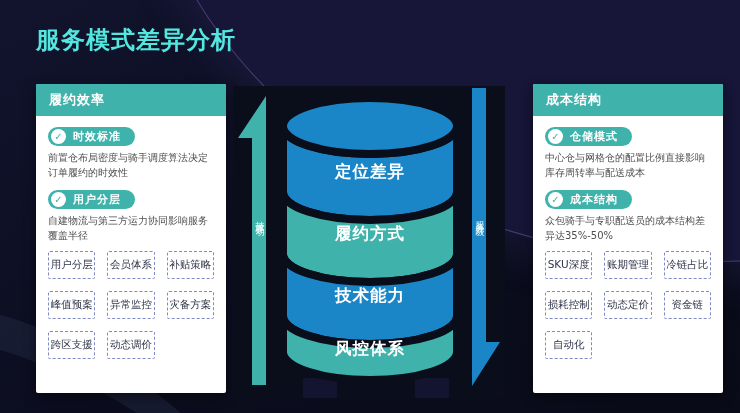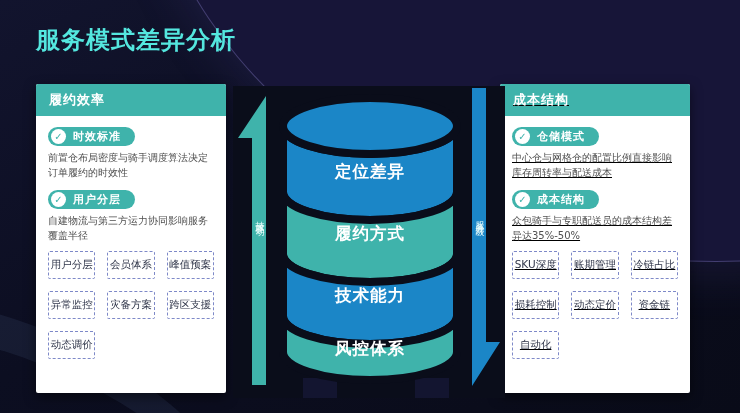--- a/index.html
+++ b/index.html
@@ -16,21 +16,21 @@
     box-shadow:0 10px 50px rgba(90,80,170,.18);}
   .bg-swoosh{position:absolute;width:760px;height:520px;border-radius:50%;
     left:-470px;top:300px;border-top:34px solid rgba(95,115,165,.13);
     transform:rotate(14deg);}
   .title{position:absolute;left:36px;top:24px;margin:0;
     font-size:24px;font-weight:bold;color:#54e7df;letter-spacing:1px;}
   
   .card{position:absolute;top:84px;width:190px;height:309px;background:#ffffff;
     border-radius:2px;box-shadow:0 4px 12px rgba(0,0,0,.5);overflow:hidden;}
   .card-left{left:36px;}
-  .card-right{left:500px;text-decoration:underline;}
+  .card-right{left:533px;}
   .card-header{height:32px;line-height:32px;background:#3fb3ab;color:#fff;
     font-size:13px;font-weight:bold;padding-left:13px;letter-spacing:1px;}
   .card-body{padding:9px 12px 0;}
   .badge{display:inline-flex;align-items:center;background:#3fb3ab;
     border-radius:11px;padding:2px 14px 2px 3px;gap:7px;}
   .check{width:15px;height:15px;border-radius:50%;background:#fff;color:#3fb3ab;
     font-size:10px;font-weight:bold;display:flex;align-items:center;justify-content:center;}
   .badge-label{color:#fff;font-size:11px;font-weight:bold;letter-spacing:1px;}
   .desc{font-size:10px;color:#4f4f4f;line-height:1.5;margin:4px 0 8px;}
   .tag-grid{display:grid;grid-template-columns:1fr 1fr 1fr;gap:12px;margin-top:6px;}
@@ -62,20 +62,21 @@
     </div>
     <p class="desc">前置仓布局密度与骑手调度算法决定订单履约的时效性</p>
     <div class="badge">
       <span class="check">✓</span>
       <span class="badge-label">用户分层</span>
     </div>
     <p class="desc">自建物流与第三方运力协同影响服务覆盖半径</p>
     <div class="tag-grid">
       <div class="tag">用户分层</div>
       <div class="tag">会员体系</div>
+      <div class="tag">补贴策略</div>
       <div class="tag">峰值预案</div>
       <div class="tag">异常监控</div>
       <div class="tag">灾备方案</div>
       <div class="tag">跨区支援</div>
       <div class="tag">动态调价</div>
     </div>
   </div>
 </section>
 
 <section class="card card-right">

